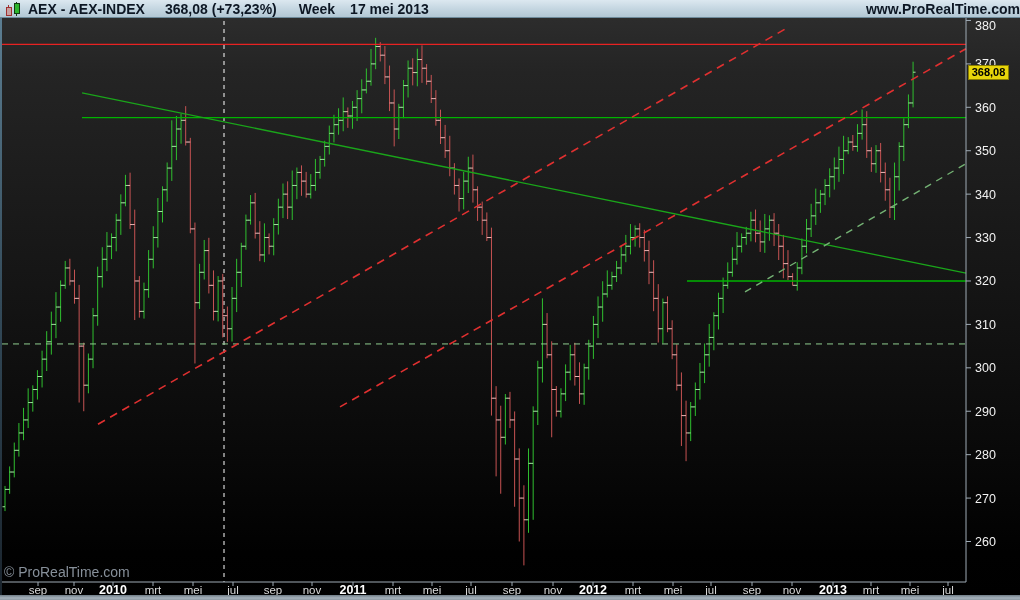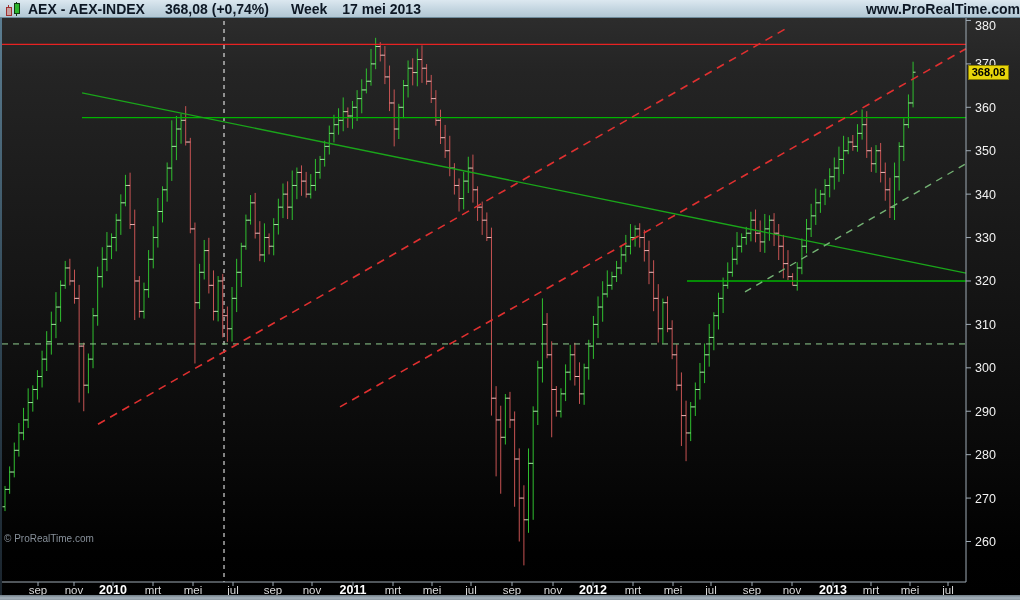--- a/index.html
+++ b/index.html
@@ -20,21 +20,21 @@
   .logo .c-green::after{content:"";position:absolute;left:1px;bottom:-3px;width:1px;height:3px;background:#123d12;}
   .h-sym{margin-right:20px;}
   .h-price{margin-right:4px;}
   .h-chg{margin-right:22px;}
   .h-tf{margin-right:15px;}
   .spacer{flex:1;}
   .website{cursor:pointer;}
   .price-tag{position:absolute;left:968px;top:64px;width:41px;height:15px;z-index:4;
     background:#e8d50a;border:1px solid #8a7d00;box-sizing:border-box;
     color:#000;font-size:11px;font-weight:bold;text-align:center;line-height:13px;}
-  .watermark{position:absolute;left:4px;top:533px;z-index:3;font-size:10px;color:#87909a;}
+  .watermark{position:absolute;left:4px;top:564px;z-index:3;font-size:14px;color:#87909a;}
   .bottom-strip{position:absolute;left:0;top:595px;width:1020px;height:5px;z-index:4;
     background:linear-gradient(180deg,#6f7c86 0%,#a6b2bc 60%,#8d99a3 100%);}
   .left-edge{position:absolute;left:0;top:17px;width:2px;height:578px;z-index:3;
     background:linear-gradient(180deg,#5c7e92 0%,#334a59 50%,#1a242d 100%);}
 </style>
 </head>
 <body>
 
 <div class="app">
 
@@ -723,20 +723,20 @@
     <div class="bottom-strip"></div>
   </div>
 
   <div class="header">
     <span class="logo">
       <span class="c-red"></span>
       <span class="c-green"></span>
     </span>
     <span class="h-sym">AEX - AEX-INDEX</span>
     <span class="h-price">368,08</span>
-    <span class="h-chg">(+0,74%)</span>
+    <span class="h-chg">(+73,23%)</span>
     <span class="h-tf">Week</span>
     <span class="h-date">17 mei 2013</span>
     <span class="spacer"></span>
     <span class="website">www.ProRealTime.com</span>
   </div>
 
 </div>
 
 </body></html>

